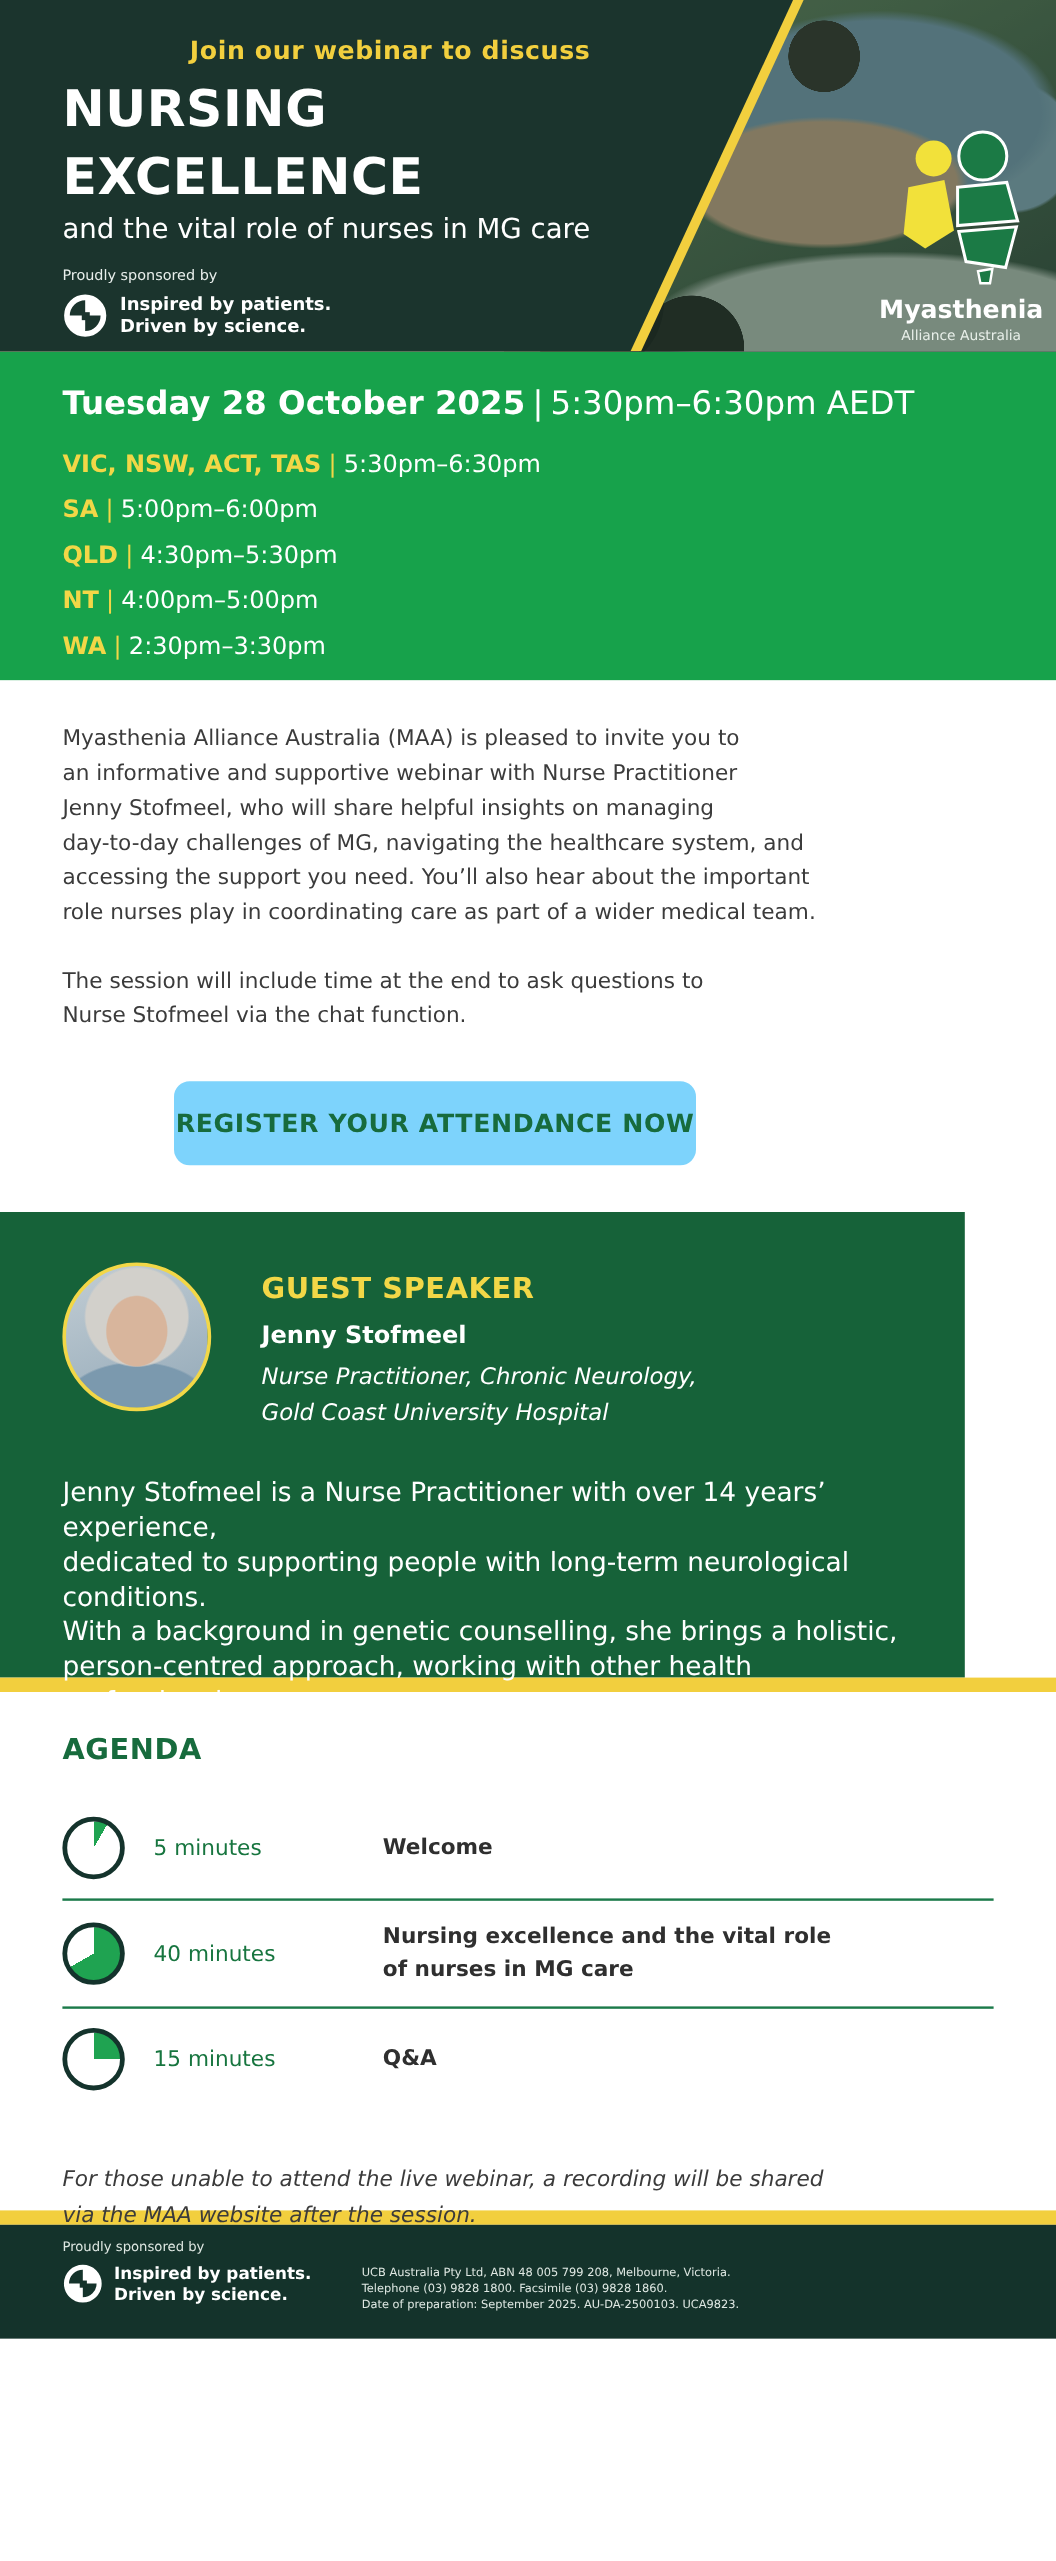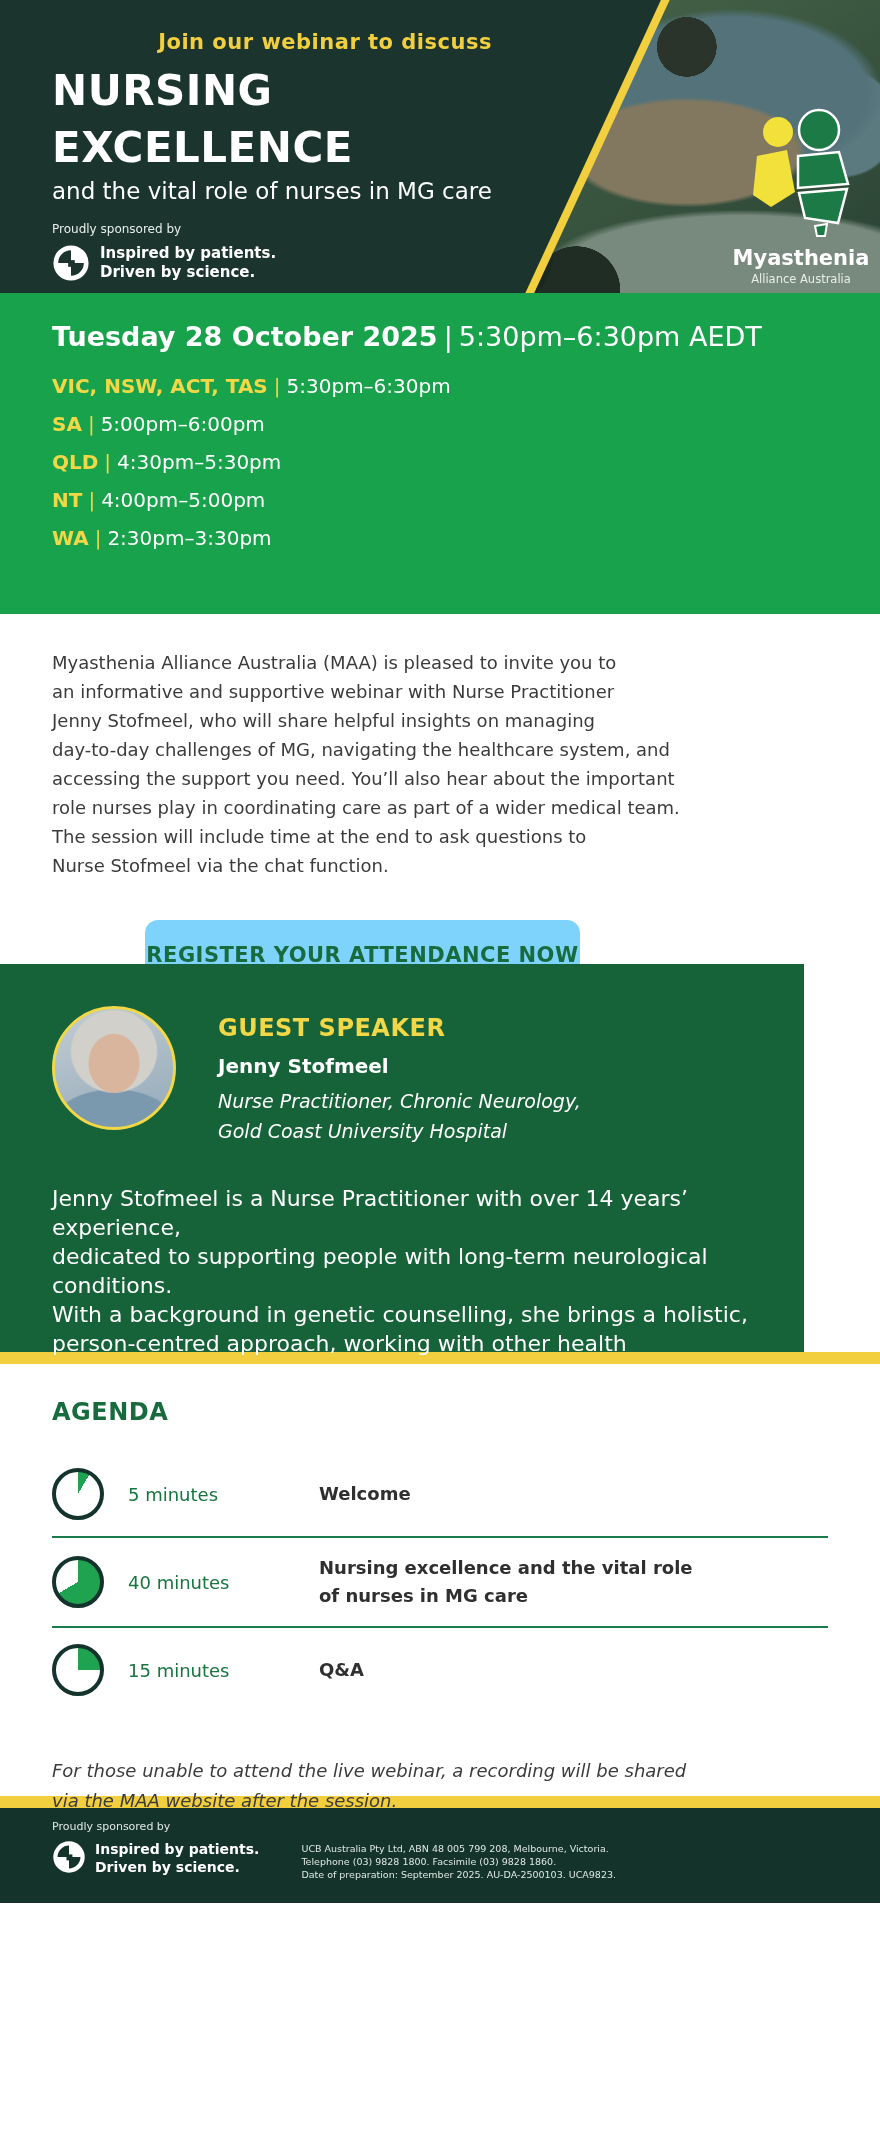--- a/index.html
+++ b/index.html
@@ -34,34 +34,34 @@
   .main-title { margin-top:8px; color:#ffffff; font-weight:700; font-size:42px; line-height:57px; letter-spacing:.5px; }
   .subtitle { margin-top:2px; color:#ffffff; font-size:23px; }
   .sponsor-label-hd { margin-top:18px; color:#e9efec; font-size:12px; }
   .ucb-row { margin-top:8px; display:flex; align-items:center; gap:10px; }
   .ucb-tagline { color:#ffffff; font-weight:bold; font-size:15px; line-height:19px; }
   .maa-logo { position:absolute; right:6px; top:106px; width:146px; z-index:2; text-align:center; }
   .maa-name { color:#ffffff; font-weight:bold; font-size:21px; margin-top:4px; }
   .maa-sub { color:#e8efe9; font-size:11.5px; margin-top:2px; }
 
   
-  .schedule { width:880px; height:321px; background:#17a24b; padding:28px 52px 0 52px; }
+  .schedule { width:880px; height:274px; background:#17a24b; padding:28px 52px 0 52px; }
   .sched-heading { font-size:27px; color:#ffffff; }
   .sched-heading .date { font-weight:bold; }
   .sched-heading .pipe { color:#ffffff; padding:0 6px; }
   .sched-rows { margin-top:22px; }
   .sched-row { font-size:20px; margin-bottom:14px; }
   .sched-row .state { color:#f2d747; font-weight:bold; }
   .sched-row .pipe { color:#f2d747; padding:0 6px; }
   .sched-row .time { color:#ffffff; }
 
   
-  .intro { width:880px; height:350px; background:#ffffff; padding:34px 52px 0 52px; }
+  .intro { width:880px; height:443px; background:#ffffff; padding:34px 52px 0 52px; }
   .body-par { color:#3b3b3b; font-size:18px; line-height:29px; }
-  .body-par + .body-par { }
+  .body-par + .body-par { margin-top:28px; }
   .cta-btn {
     display:block; margin:40px 0 0 93px; width:435px; height:70px;
     background:#7dd3fc; border:none; border-radius:13px; cursor:pointer;
     color:#176b3d; font-family:inherit; font-weight:bold; font-size:21px; letter-spacing:.5px;
   }
 
   
   .speaker { width:804px; height:388px; background:#166239; padding:42px 52px 0 52px; }
   .speaker-top { display:flex; }
   .speaker-photo {

